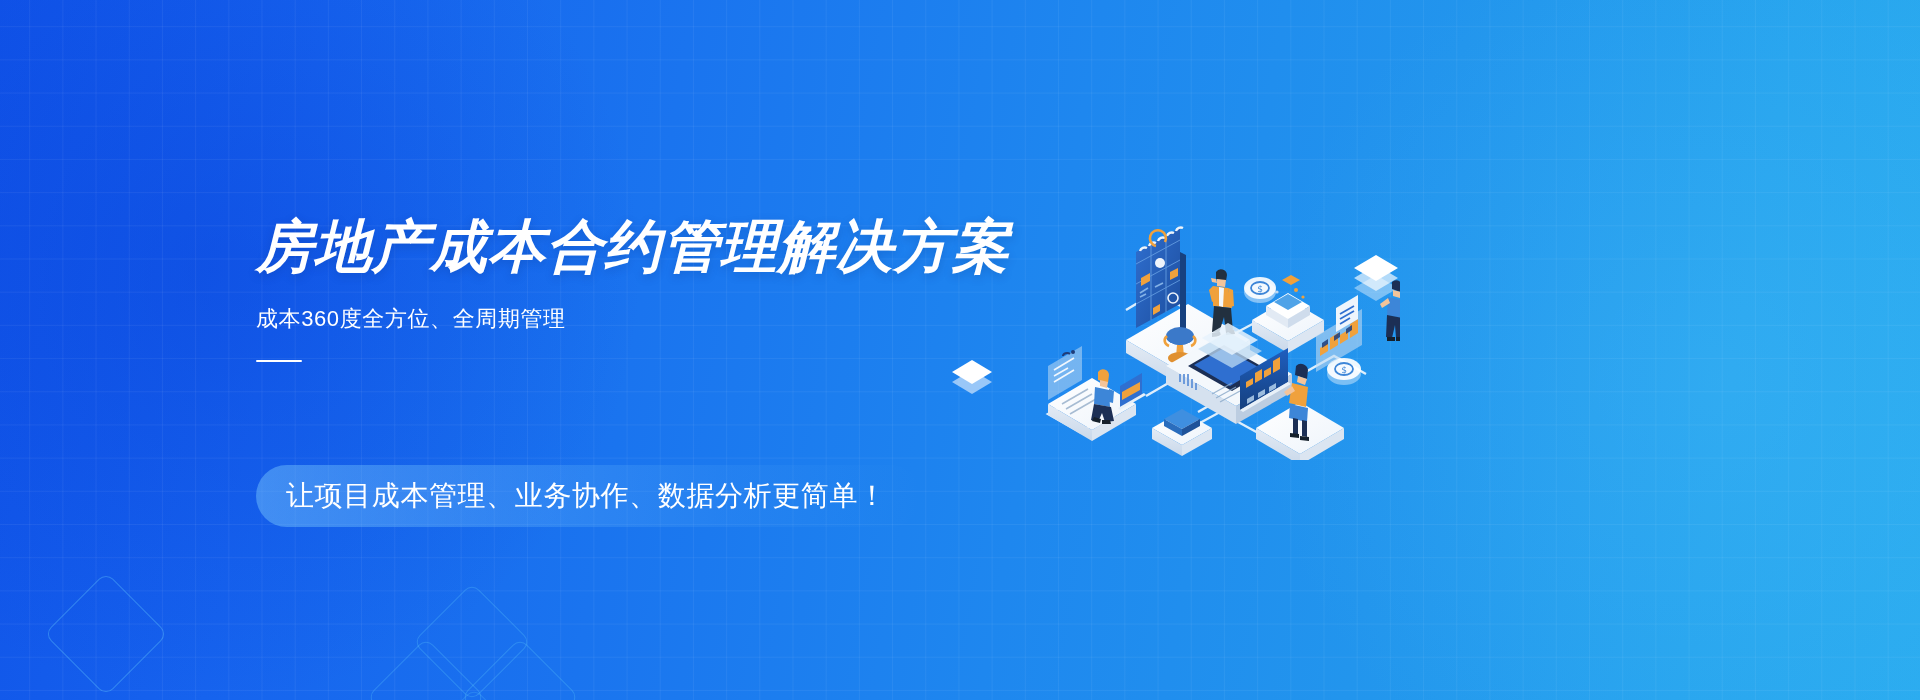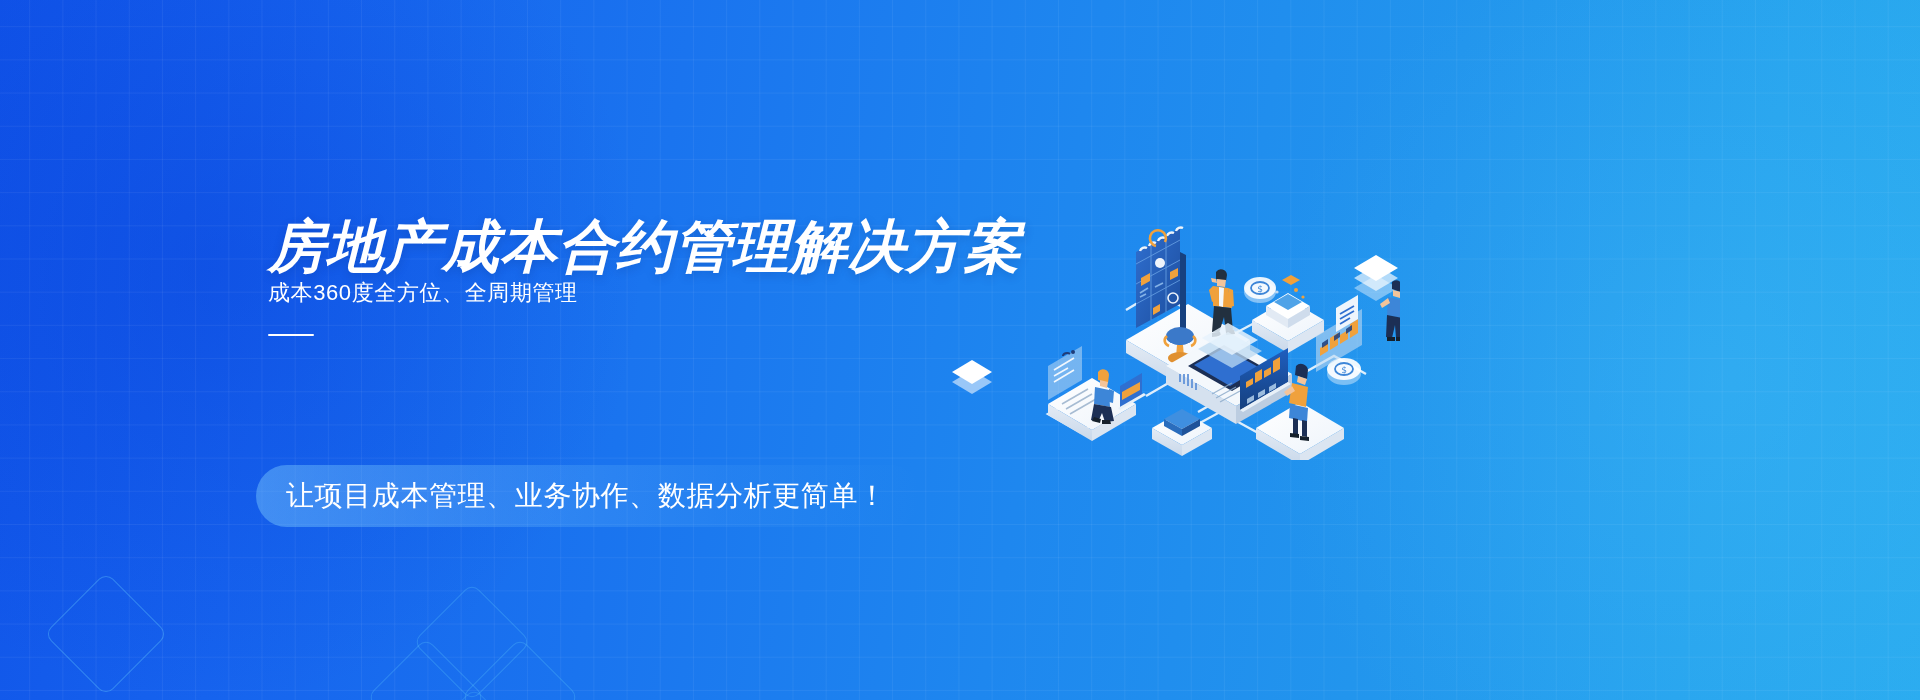--- a/index.html
+++ b/index.html
@@ -43,32 +43,33 @@
     border-radius:10px;
     transform:rotate(45deg);
     pointer-events:none;
   }
   .d1 { left:62px;  top:590px; width:88px;  height:88px;  }
   .d2 { left:430px; top:600px; width:84px;  height:84px;  border-color:rgba(120,230,255,.22); }
   .d3 { left:478px; top:655px; width:84px;  height:84px;  border-color:rgba(120,230,255,.22); }
   .d4 { left:384px; top:655px; width:84px;  height:84px;  border-color:rgba(120,230,255,.22); }
   .d5 { left:432px; top:705px; width:84px;  height:84px;  border-color:rgba(120,230,255,.18); }
   
-  .copy { position:absolute; left:268px; top:216px; width:760px; }
+  .copy { position:absolute; left:256px; top:216px; width:760px; }
   .title {
     font-size:57px;
     font-weight:bold;
     font-style:italic;
     color:#ffffff;
     letter-spacing:1px;
     line-height:1.08;
     white-space:nowrap;
     text-shadow:0 3px 10px rgba(4,40,120,.22);
   }
   .subtitle {
+    margin-top:26px;
     font-size:22px;
     color:#ffffff;
     letter-spacing:.6px;
     white-space:nowrap;
   }
   .rule {
     margin-top:26px;
     width:46px; height:2.5px;
     background:#ffffff;
     border-radius:2px;

